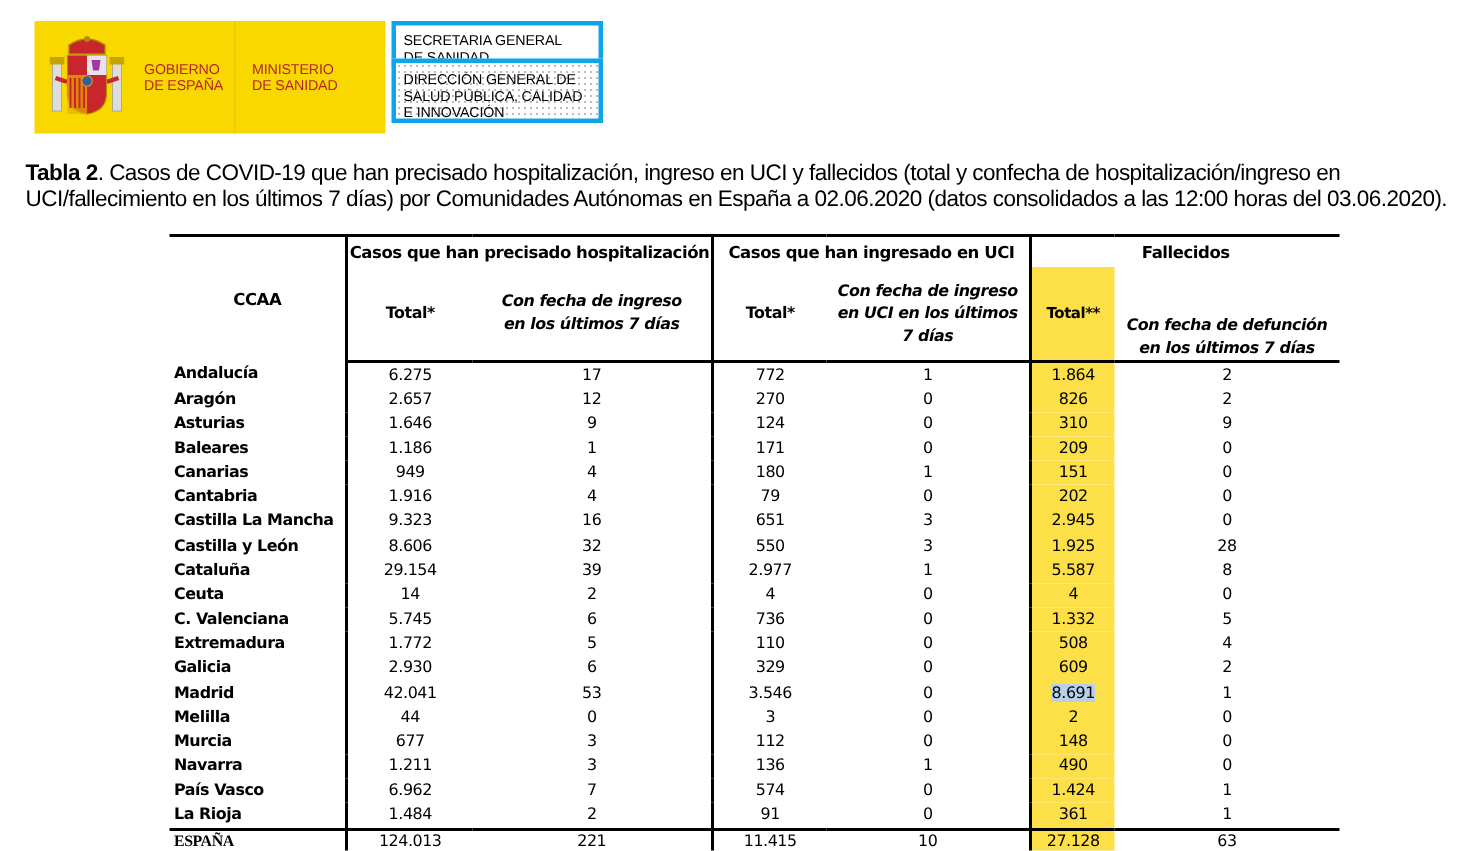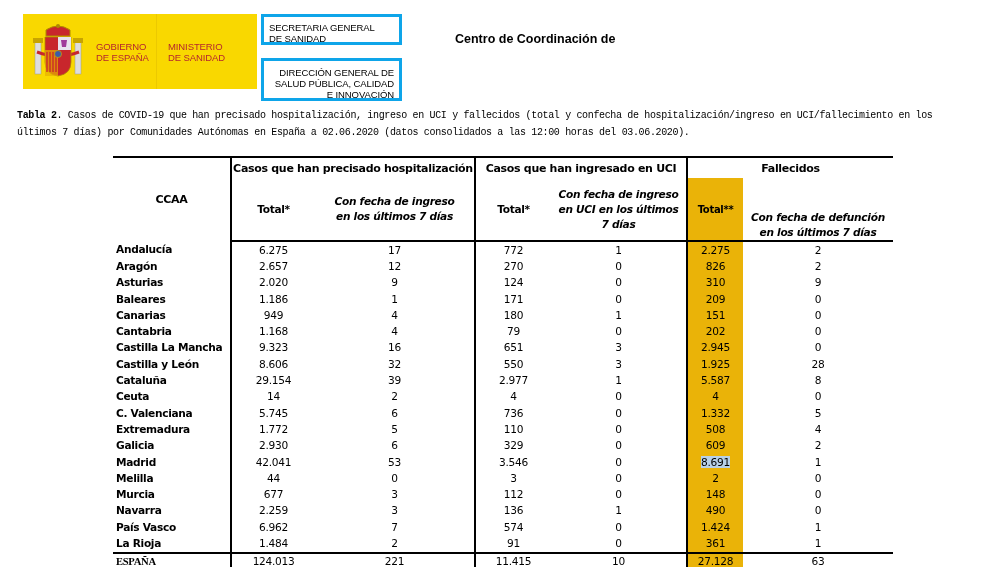--- a/index.html
+++ b/index.html
@@ -8,41 +8,41 @@
   
   .yellow-block { position: absolute; left: 23px; top: 14px; width: 234px; height: 75px; background: #f9d800; }
   .coat { position: absolute; left: 33px; top: 22px; width: 50px; height: 60px; }
   .gov-text { position: absolute; font-family: "Liberation Sans", sans-serif; font-size: 9.5px; line-height: 11px; color: #b5272d; letter-spacing: -0.1px; }
   .gov-text.gob { left: 96px; top: 41px; }
   .gov-text.min { left: 168px; top: 41px; }
   .divider-v { position: absolute; left: 156px; top: 14px; width: 1px; height: 75px; background: #ecc900; }
 
   .box { position: absolute; left: 261px; width: 141px; border: 3px solid #0ea5e9; font-size: 9.5px; line-height: 11px; padding: 3px 5px; box-sizing: border-box; letter-spacing: -0.1px; }
   .box.secretaria { top: 14px; height: 31px; padding-top: 5px; }
-  .box.direccion { top: 58px; height: 43px; padding-top: 6px; background-color:#fff;
-      background-image: radial-gradient(#bbb 0.6px, transparent 0.7px); background-size: 4px 4px; text-align: right; }
+  .box.direccion { top: 39px; height: 43px; padding-top: 6px; background-color:#fff;
+      background-image: radial-gradient(#bbb 0.6px, transparent 0.7px); background-size: 4px 4px; }
 
   .centro { position: absolute; left: 455px; top: 32px; font-weight: bold; font-size: 12.5px; line-height: 15.5px; }
 
   
-  .caption { position: absolute; left: 17px; top: 107px; width: 960px; font-family: Liberation Mono, monospace; font-size: 10px; line-height: 17px; letter-spacing: -0.35px; }
+  .caption { position: absolute; left: 17px; top: 107px; width: 960px; font-family: Liberation Sans, sans-serif; font-size: 15px; line-height: 17px; letter-spacing: -0.35px; }
   .caption b { font-weight: bold; }
 
   
   table.data { position: absolute; left: 113px; top: 156px; width: 780px; border-collapse: collapse; font-family: "DejaVu Sans", sans-serif; font-size: 10.6px; letter-spacing: -0.3px; }
   table.data td, table.data th { padding: 0; height: 16.3px; line-height: 15px; text-align: center; font-weight: normal; }
   table.data thead tr.top th { border-top: 2px solid #000; }
   table.data th.grp { font-weight: bold; height: 20px; font-size: 11px; margin-left: 43px; }
   table.data th.sub { height: 56px; font-weight: bold; }
   table.data th.sub i { font-style: italic; font-weight: bold; }
   table.data th.ccaa { font-weight: bold; font-size: 11px; vertical-align: middle; }
   table.data thead tr:last-child th { border-bottom: 2px solid #000; }
   table.data .bl { border-left: 2px solid #000; }
   table.data td.name { text-align: left; font-weight: bold; padding-left: 3px; margin-left: 48px; }
-  table.data .shade { background: #eab308; }
+  table.data .shade { background: #fde047; }
   table.data tr.total td { border-top: 2px solid #000; border-bottom: 4px double #000; font-weight: normal; }
   table.data tr.total td.name { font-weight: bold; font-family: Liberation Serif, serif; }
   .hl { background: #b7d0e8; }
 </style>
 </head>
 <body>
 
 <div class="yellow-block"></div>
 <svg class="coat" viewBox="0 0 50 60">
   <rect x="2" y="20" width="6" height="32" fill="#ddd" stroke="#999" stroke-width="0.5"></rect>
@@ -73,21 +73,20 @@
   <div>SECRETARIA GENERAL</div>
   <div>DE SANIDAD</div>
 </div>
 <div class="box direccion">
   <div>DIRECCIÓN GENERAL DE</div>
   <div>SALUD PÚBLICA, CALIDAD</div>
   <div>E INNOVACIÓN</div>
 </div>
 
 <div class="centro">
-  <div>Centro de Coordinación de</div>
 </div>
 
 <div class="caption"><b>Tabla 2</b><span>. Casos de COVID-19 que han precisado hospitalización, ingreso en UCI y fallecidos (total y confecha de hospitalización/ingreso en UCI/fallecimiento en los últimos 7 días) por Comunidades Autónomas en España a 02.06.2020 (datos consolidados a las 12:00 horas del 03.06.2020).</span></div>
 
 <table class="data">
   <colgroup>
     <col style="width:118px">
       <col style="width:84px">
       <col style="width:160px">
       <col style="width:76px">
@@ -111,35 +110,35 @@
       <th class="sub"><i style="display:inline-block;width:135px;margin-top:32px;">Con fecha de defunción en  los últimos 7 días</i></th>
     </tr>
   </thead>
   <tbody id="tbody">
       <tr>
         <td class="name">Andalucía</td>
         <td class="bl">6.275</td>
         <td>17</td>
         <td class="bl">772</td>
         <td>1</td>
-        <td class="bl shade">2.275</td>
+        <td class="bl shade">1.864</td>
         <td>2</td>
       </tr>
       <tr>
         <td class="name">Aragón</td>
         <td class="bl">2.657</td>
         <td>12</td>
         <td class="bl">270</td>
         <td>0</td>
         <td class="bl shade">826</td>
         <td>2</td>
       </tr>
       <tr>
         <td class="name">Asturias</td>
-        <td class="bl">2.020</td>
+        <td class="bl">1.646</td>
         <td>9</td>
         <td class="bl">124</td>
         <td>0</td>
         <td class="bl shade">310</td>
         <td>9</td>
       </tr>
       <tr>
         <td class="name">Baleares</td>
         <td class="bl">1.186</td>
         <td>1</td>
@@ -152,21 +151,21 @@
         <td class="name">Canarias</td>
         <td class="bl">949</td>
         <td>4</td>
         <td class="bl">180</td>
         <td>1</td>
         <td class="bl shade">151</td>
         <td>0</td>
       </tr>
       <tr>
         <td class="name">Cantabria</td>
-        <td class="bl">1.168</td>
+        <td class="bl">1.916</td>
         <td>4</td>
         <td class="bl">79</td>
         <td>0</td>
         <td class="bl shade">202</td>
         <td>0</td>
       </tr>
       <tr>
         <td class="name">Castilla La Mancha</td>
         <td class="bl">9.323</td>
         <td>16</td>
@@ -251,21 +250,21 @@
         <td class="name">Murcia</td>
         <td class="bl">677</td>
         <td>3</td>
         <td class="bl">112</td>
         <td>0</td>
         <td class="bl shade">148</td>
         <td>0</td>
       </tr>
       <tr>
         <td class="name">Navarra</td>
-        <td class="bl">2.259</td>
+        <td class="bl">1.211</td>
         <td>3</td>
         <td class="bl">136</td>
         <td>1</td>
         <td class="bl shade">490</td>
         <td>0</td>
       </tr>
       <tr>
         <td class="name">País Vasco</td>
         <td class="bl">6.962</td>
         <td>7</td>

